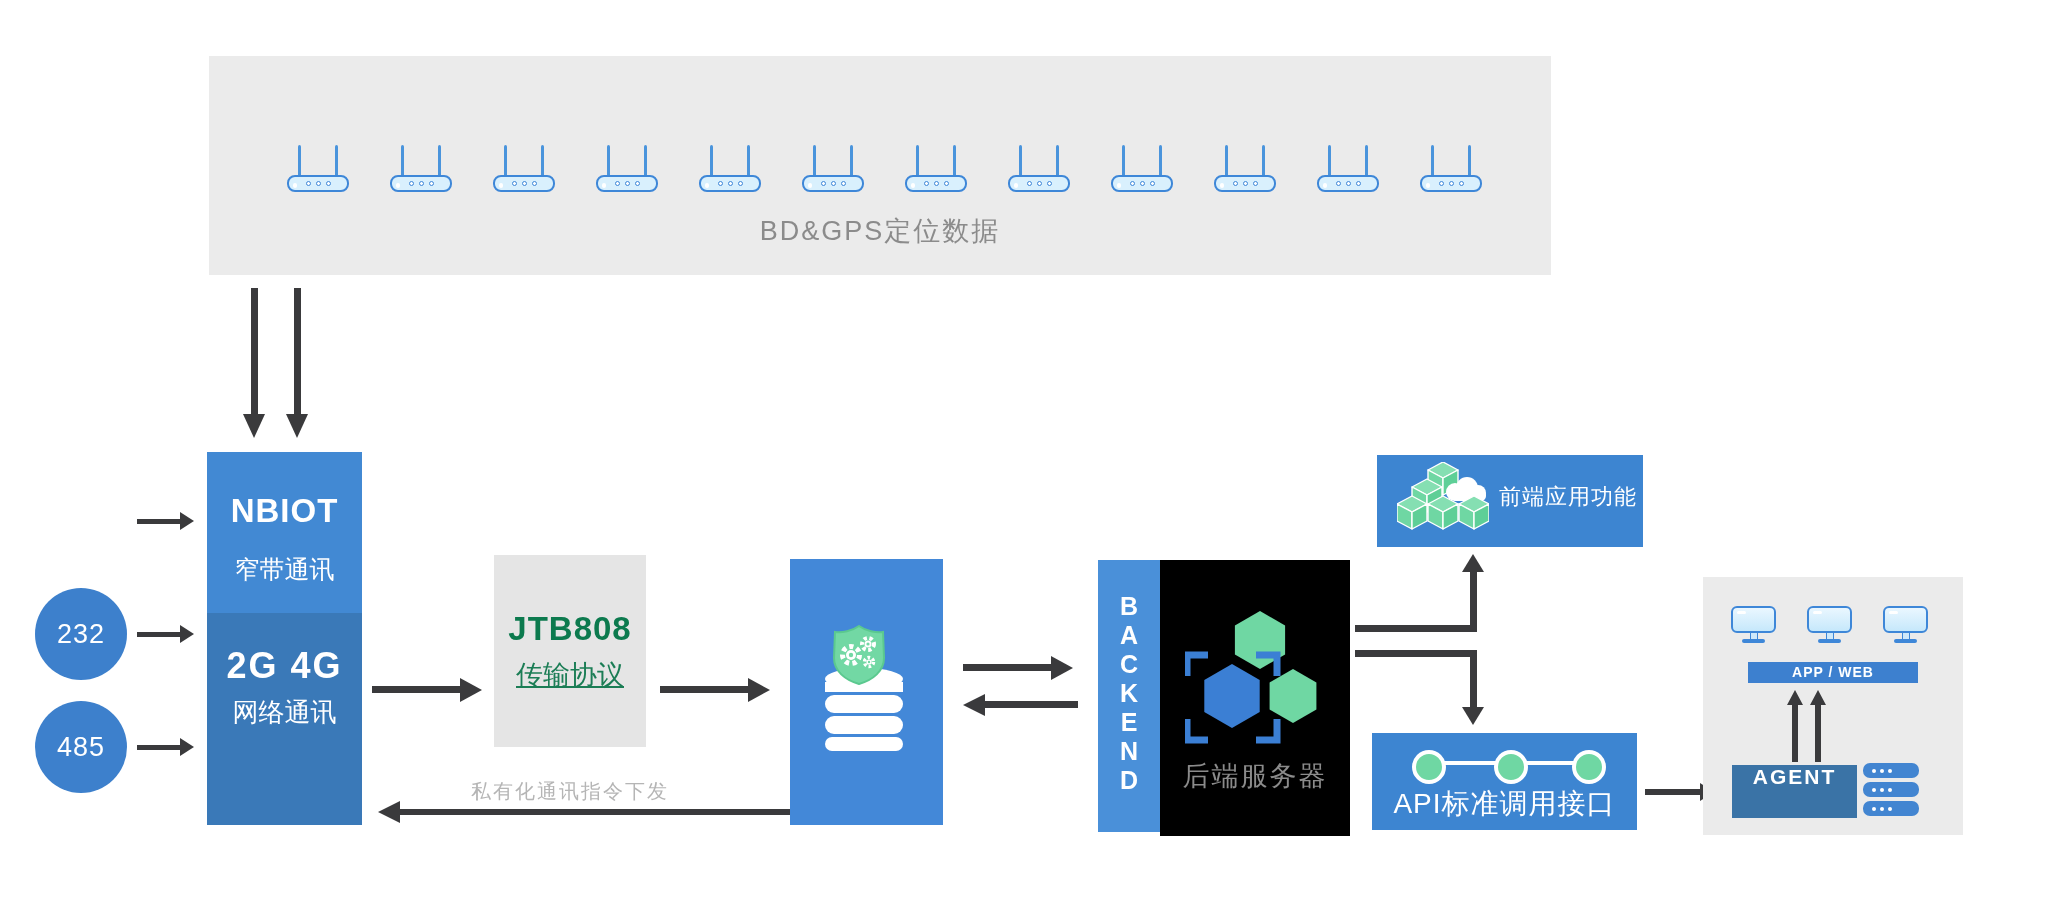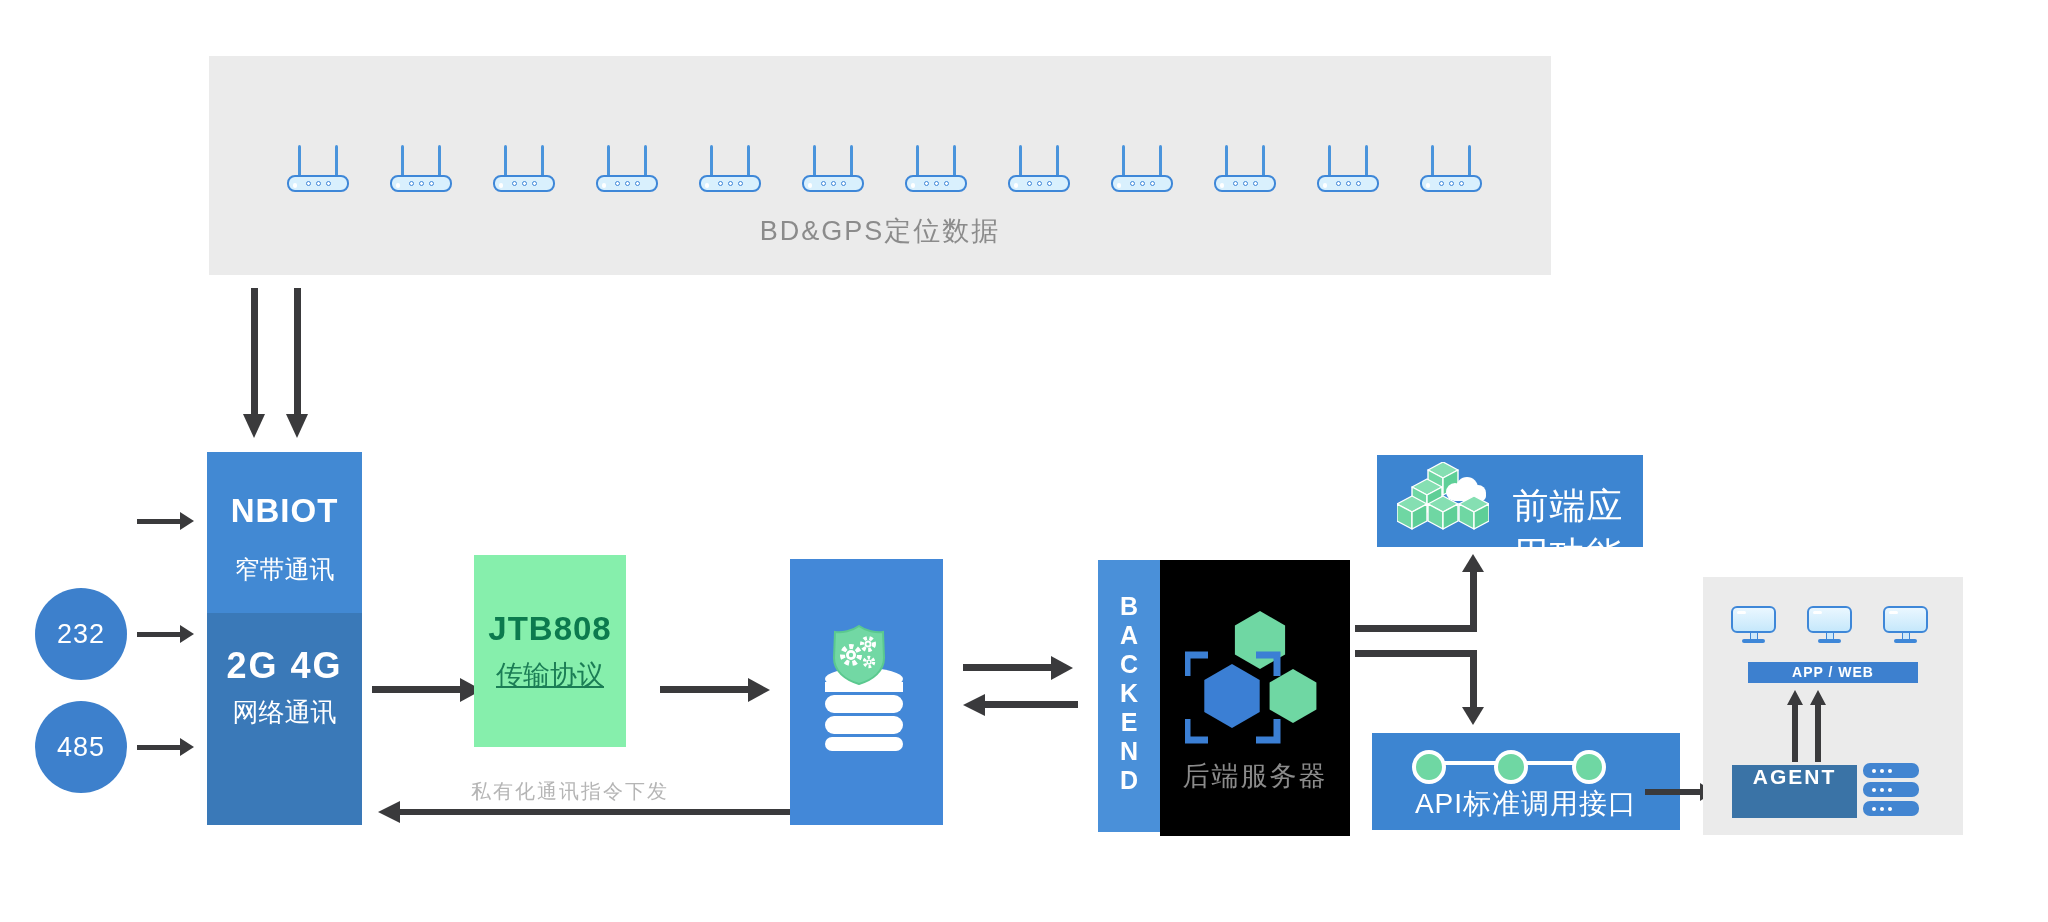--- a/index.html
+++ b/index.html
@@ -39,44 +39,44 @@
   #gw-top{position:absolute;left:0;top:0;width:155px;height:161px;background:#4289d3;color:#fff;
       display:flex;flex-direction:column;align-items:center;justify-content:center;gap:7px;padding-top:12px;box-sizing:border-box;}
   #gw-top .t1{font-size:33px;font-weight:bold;letter-spacing:1px;}
   #gw-top .t2{font-size:25px;margin-top:16px;}
   #gw-bottom{position:absolute;left:0;top:161px;width:155px;height:212px;background:#3a79b8;color:#fff;
       display:flex;flex-direction:column;align-items:center;justify-content:center;gap:8px;margin:0;box-sizing:border-box;padding-bottom:64px;}
   #gw-bottom .t1{font-size:36px;font-weight:bold;letter-spacing:2px;}
   #gw-bottom .t2{font-size:26px;}
 
   
-  #protocol{position:absolute;left:474px;top:555px;width:152px;height:192px;background:#86efac;
+  #protocol{position:absolute;left:494px;top:555px;width:152px;height:192px;background:#e5e5e5;
       display:flex;flex-direction:column;align-items:center;justify-content:center;gap:9px;}
   #protocol .t1{font-size:33px;font-weight:bold;color:#0c7a4e;letter-spacing:1px;}
   #protocol .t2{font-size:27px;color:#1b7d55;text-decoration:underline;}
 
   .downlink-label{position:absolute;left:400px;top:778px;width:340px;text-align:center;
       font-size:20px;color:#b5b5b5;letter-spacing:2px;}
 
   
   #secure-box{position:absolute;left:790px;top:559px;width:153px;height:266px;background:#4388d8;}
 
   
   #backend-bar{position:absolute;left:1098px;top:560px;width:62px;height:272px;background:#4a90d9;}
   #backend-bar .v-text{width:26px;margin:0 auto;padding-top:32px;word-break:break-all;text-align:center;
       line-height:29px;font-size:25px;font-weight:bold;color:#fff;}
   #backend-box{position:absolute;left:1160px;top:560px;width:190px;height:276px;background:#000000;}
   #backend-box .caption{position:absolute;left:0;right:0;top:198px;text-align:center;font-size:27px;color:#8b8b8b;letter-spacing:2px;}
 
   
   #frontend-box{position:absolute;left:1377px;top:455px;width:266px;height:92px;background:#3d85d1;}
-  #frontend-box .label{position:absolute;left:95px;right:6px;top:27px;text-align:center;color:#fff;font-size:36px;letter-spacing:1px;margin-left:27px;}
-
-  
-  #api-box{position:absolute;left:1372px;top:733px;width:308px;height:97px;background:#3d85d1;}
+  #frontend-box .label{position:absolute;left:95px;right:6px;top:27px;text-align:center;color:#fff;font-size:22px;letter-spacing:1px;margin-left:27px;}
+
+  
+  #api-box{position:absolute;left:1372px;top:733px;width:265px;height:97px;background:#3d85d1;}
   #api-box .tl-line{position:absolute;left:53px;top:28px;width:160px;height:4px;background:#fff;}
   #api-box .tl-dot{position:absolute;top:17px;width:26px;height:26px;border-radius:50%;
       background:#6fd7a3;border:4px solid #fff;box-sizing:content-box;}
   #api-box .label{position:absolute;left:0;right:0;top:52px;text-align:center;color:#fff;font-size:28px;letter-spacing:1px;}
 
   
   #client-panel{position:absolute;left:1703px;top:577px;width:260px;height:258px;background:#ebebeb;}
   .monitor-row{position:absolute;left:28px;top:29px;display:flex;gap:31px;}
   .monitor{position:relative;width:45px;height:40px;}
   .m-body{width:45px;height:27px;background:linear-gradient(#eaf7ff,#c6e8fb);

